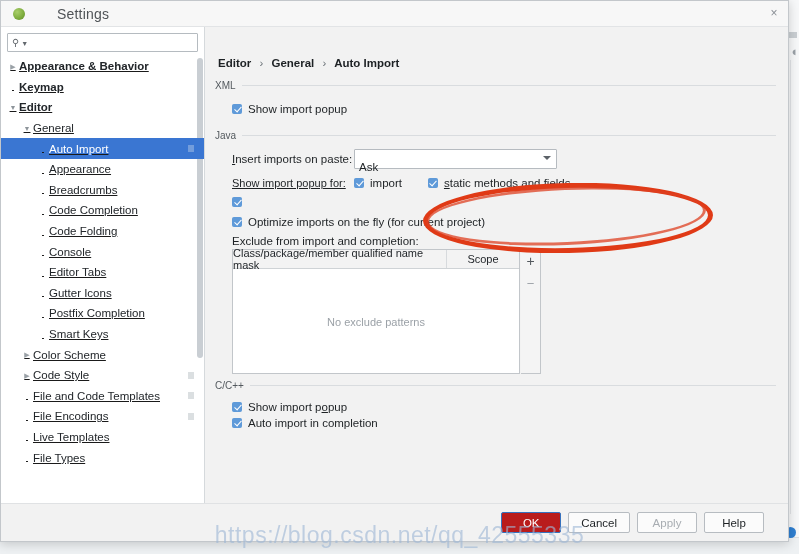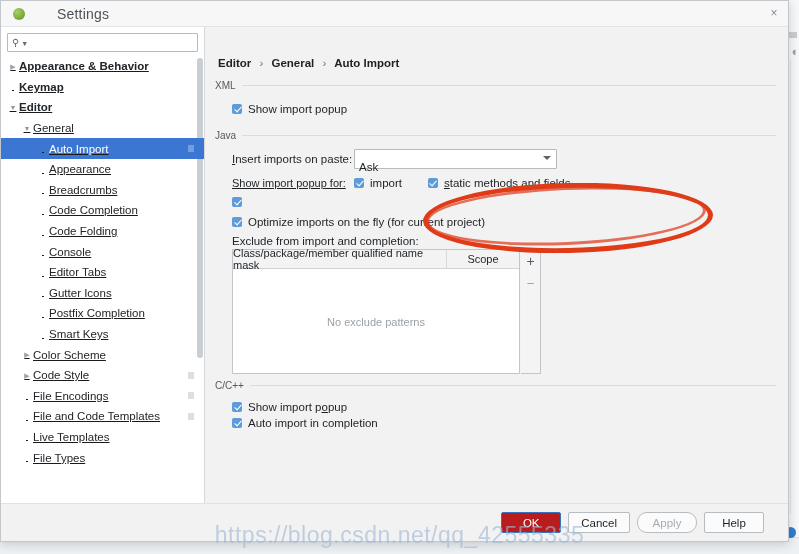--- a/index.html
+++ b/index.html
@@ -112,21 +112,21 @@
     border:3px solid #dd4021;border-radius:50%/50%;pointer-events:none;
     transform:rotate(-2.4deg);opacity:.75;}
 
   
   .footer{flex:0 0 auto;height:37px;background:#f2f2f2;border-top:1px solid #e0e2e4;
     display:flex;align-items:center;justify-content:flex-end;padding-right:24px;gap:7px;position:relative;}
   .btn{height:21px;min-width:60px;padding:0 12px;font-size:11.5px;font-family:inherit;
     background:#fbfbfb;border:1px solid #b7bcc1;border-radius:2px;color:#1d2124;cursor:pointer;
     display:flex;align-items:center;justify-content:center;}
   .btn.primary{background:#b91c1c;border-color:#3672be;color:#ffffff;}
-  .btn.dim{color:#a8adb2;border-radius:10px;}
+  .btn.dim{color:#a8adb2;}
 
   
   .watermark{position:absolute;left:0;right:0;bottom:2px;height:34px;pointer-events:none;
     display:flex;align-items:center;justify-content:center;}
   .watermark span{font-size:23px;color:#9fb8d6;opacity:.62;letter-spacing:.5px;
     font-family:"Liberation Sans",sans-serif;}
 </style>
 </head>
 <body>
 
@@ -234,26 +234,26 @@
             <span class="arrow">▶</span>
             <span class="label">Color Scheme</span>
           </div>
           <div class="node ind1">
             <span class="arrow">▶</span>
             <span class="label">Code Style</span>
             <span class="badge"></span>
           </div>
           <div class="node ind1">
             <span class="arrow">&nbsp;</span>
+            <span class="label">File and Code Templates</span>
+            <span class="badge"></span>
+          </div>
+          <div class="node ind1">
+            <span class="arrow">&nbsp;</span>
             <span class="label">File Encodings</span>
-            <span class="badge"></span>
-          </div>
-          <div class="node ind1">
-            <span class="arrow">&nbsp;</span>
-            <span class="label">File and Code Templates</span>
             <span class="badge"></span>
           </div>
           <div class="node ind1">
             <span class="arrow">&nbsp;</span>
             <span class="label">Live Templates</span>
           </div>
           <div class="node ind1">
             <span class="arrow">&nbsp;</span>
             <span class="label">File Types</span>
           </div>

